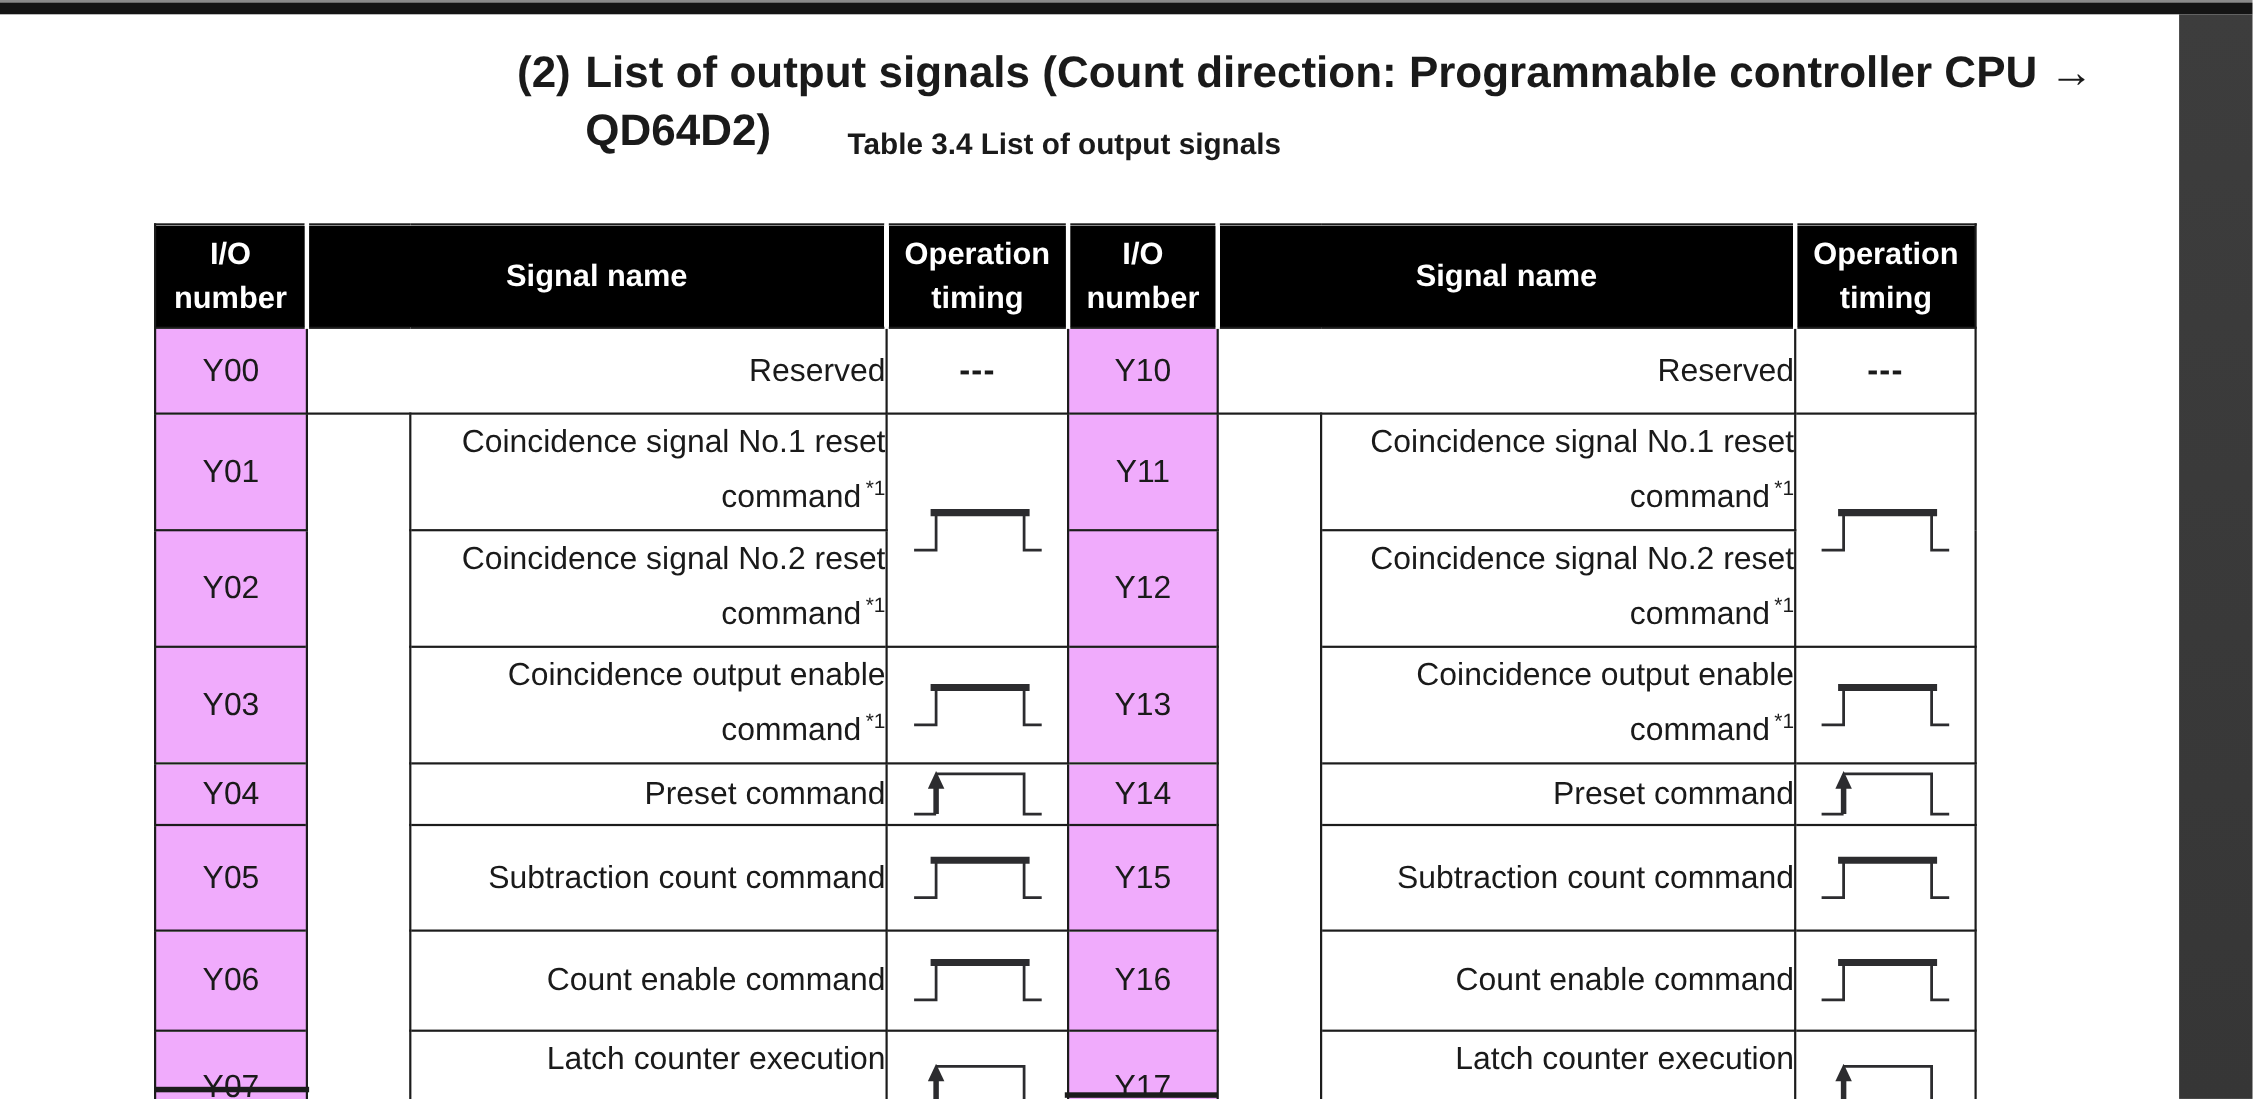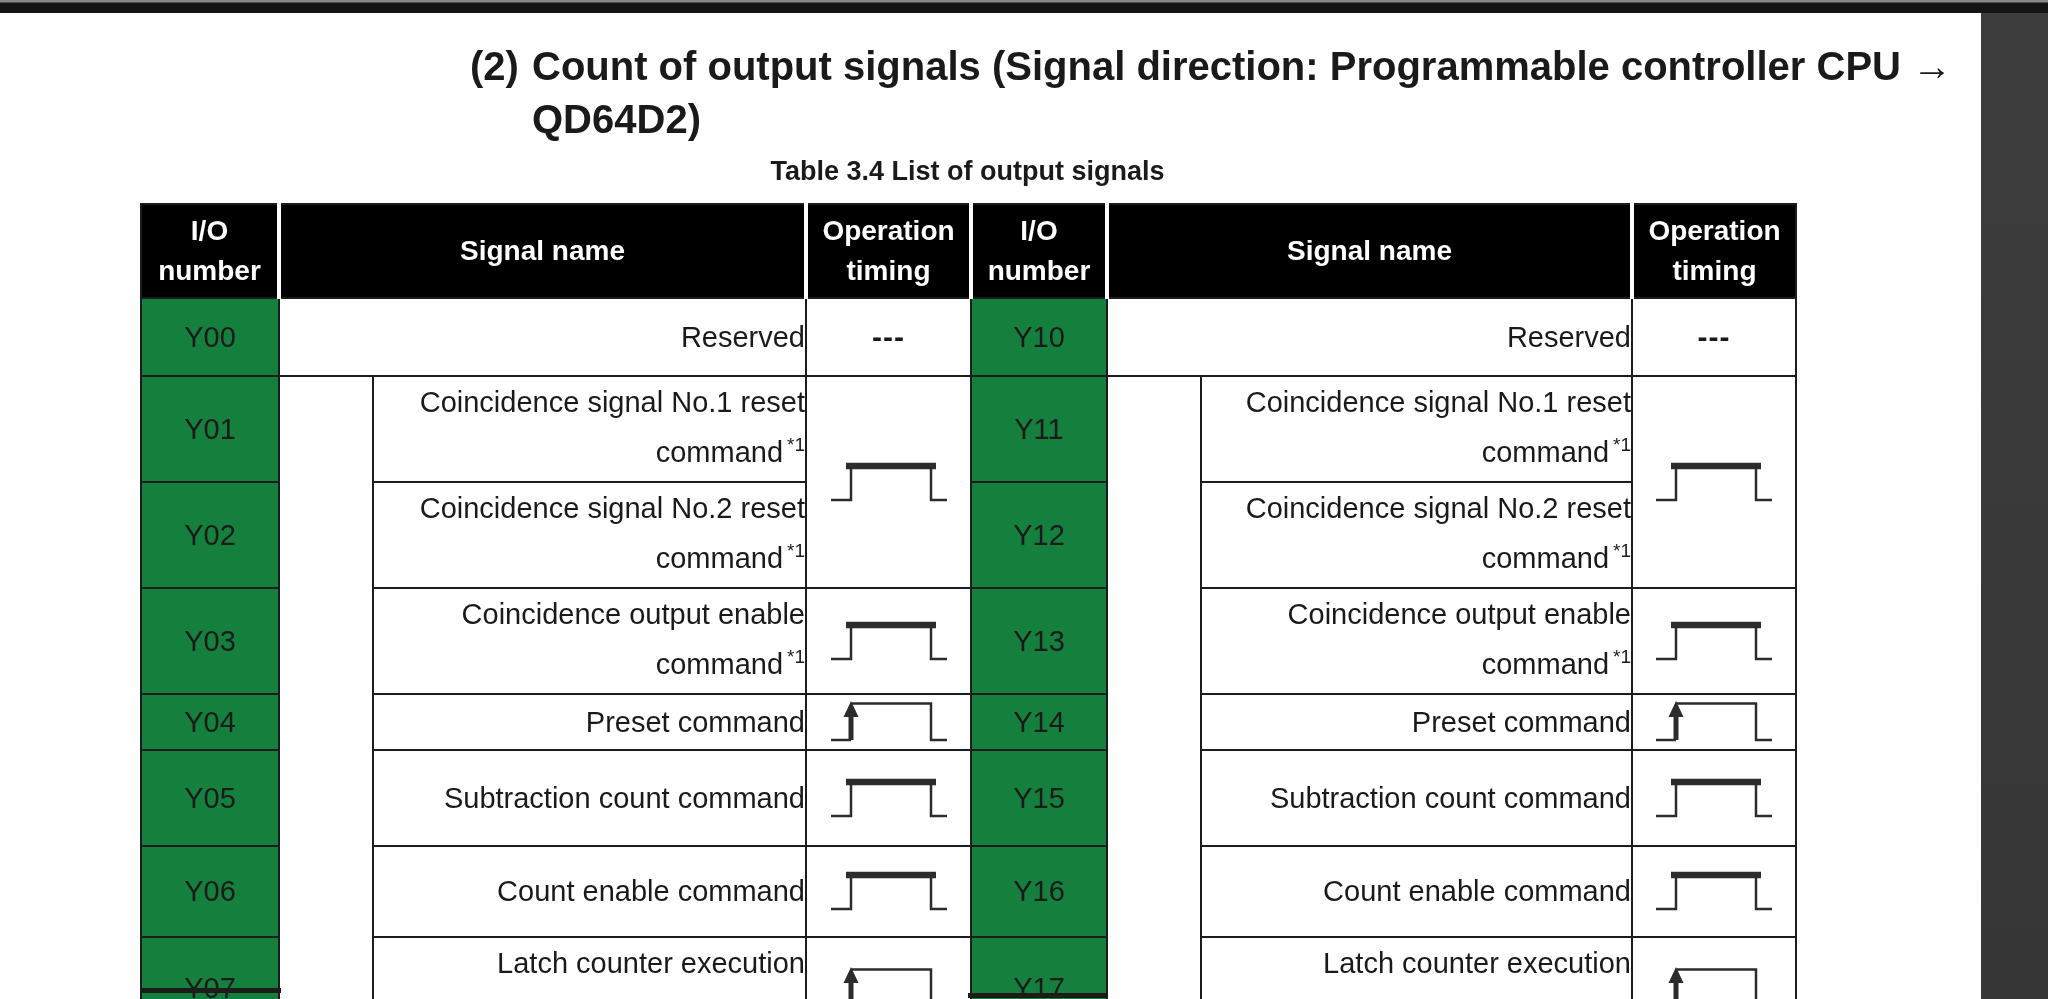--- a/index.html
+++ b/index.html
@@ -6,30 +6,30 @@
   .canvas{position:relative;width:2048px;height:999px;background:#ffffff;overflow:hidden;
           font-family:"Liberation Sans",sans-serif;color:#1a1a1a;}
   .topbar{position:absolute;left:0;top:0;width:2048px;height:13px;
           background:linear-gradient(180deg,#8a8a8a 0px,#8a8a8a 2px,#141414 3px,#141414 100%);}
   .rightband{position:absolute;top:13px;right:0;width:67px;height:986px;
           background:linear-gradient(180deg,#3d3d3d,#363636);}
   .heading{position:absolute;left:470px;top:40px;display:flex;font-weight:bold;
           font-size:40px;line-height:53px;white-space:nowrap;}
   .heading .num{width:62px;flex:none;}
   .caption{position:absolute;left:140px;top:116px;width:1655px;text-align:center;
-          font-weight:bold;font-size:27px;margin-top:40px;}
+          font-weight:bold;font-size:27px;}
   table.sig{position:absolute;left:140px;top:203px;width:1655px;border-collapse:collapse;
           table-layout:fixed;font-size:29px;}
   table.sig td, table.sig th{border:2.5px solid #1c1c1c;padding:0;overflow:hidden;}
   table.sig thead th{background:#000;color:#fff;font-weight:bold;font-size:28px;line-height:40px;
           text-align:center;vertical-align:middle;border-left:4px solid #ffffff;height:92px;}
   table.sig thead th:first-child{border-left:2.5px solid #1c1c1c;}
   table.sig thead th{border-top:2.5px solid #1c1c1c;border-bottom:2.5px solid #1c1c1c;}
   table.sig thead th:last-child{border-right:2.5px solid #1c1c1c;}
-  td.io{background:#15803d;text-align:center;vertical-align:middle;}
+  td.io{background:#f0abfc;text-align:center;vertical-align:middle;}
   td.name{text-align:right;vertical-align:middle;padding-left:14px;}
   td.name .ln{line-height:50px;white-space:nowrap;padding-left:19px;}
   td.timing{text-align:center;vertical-align:middle;}
   td.timing.dash{font-weight:bold;font-size:30px;letter-spacing:1px;}
   td.chcell{vertical-align:bottom;text-align:center;padding-bottom:10px;}
   .fn{font-size:19px;position:relative;top:-11px;margin-left:4px;}
   tr.lastrow td{border-bottom:none;}
   .iobar{position:absolute;background:#1c1c1c;}
   .pulse{display:block;margin:0 auto;}
 </style>
@@ -52,21 +52,21 @@
   </defs>
 </svg>
 
 <div class="canvas">
   <div class="topbar"></div>
   <div class="rightband"></div>
 
   <div class="heading">
     <span class="num">(2)</span>
     <span>
-      <div>Count of output signals (Signal direction: Programmable controller CPU →</div>
+      <div>List of output signals (Count direction: Programmable controller CPU →</div>
       <div>QD64D2)</div>
     </span>
   </div>
 
   <div class="caption">Table 3.4 List of output signals</div>
 
   <table class="sig">
     <colgroup>
       <col style="width:138px">
         <col style="width:94px">

